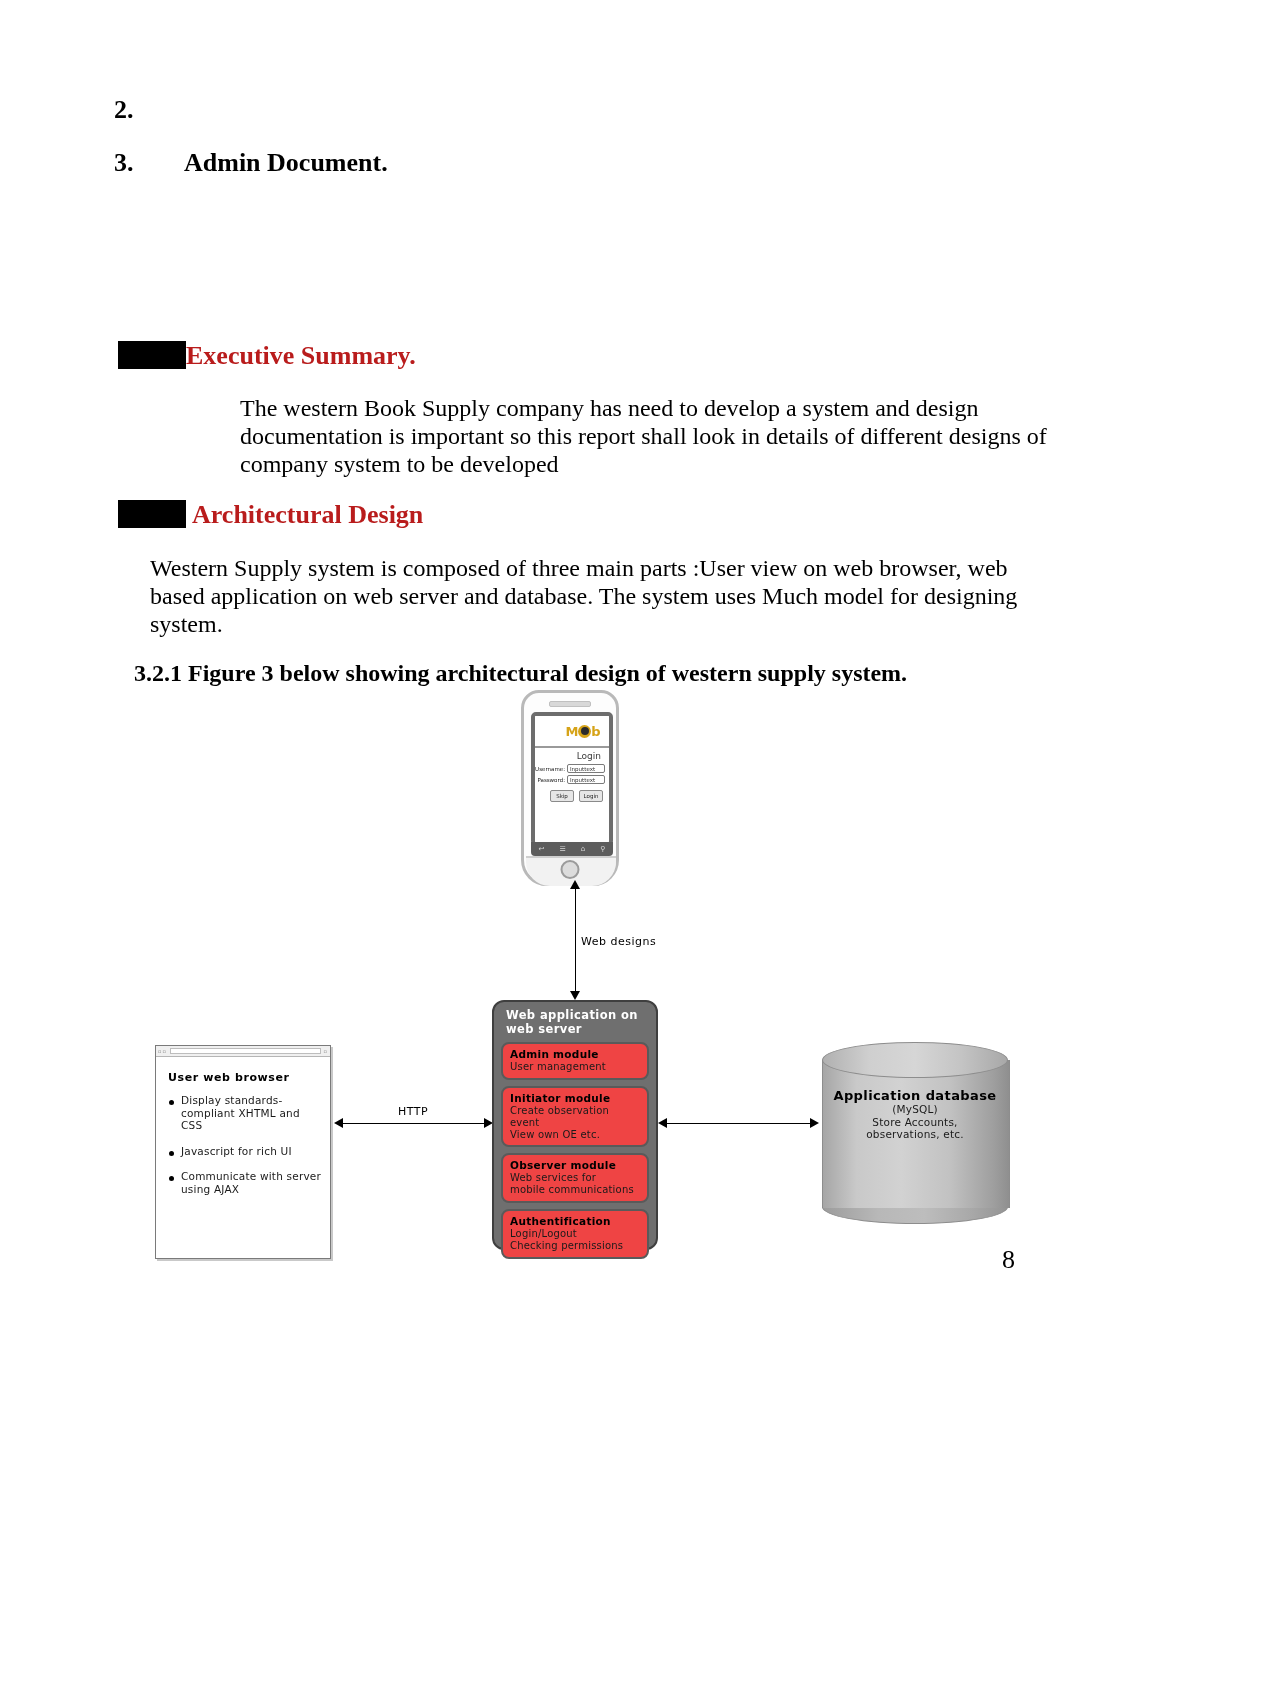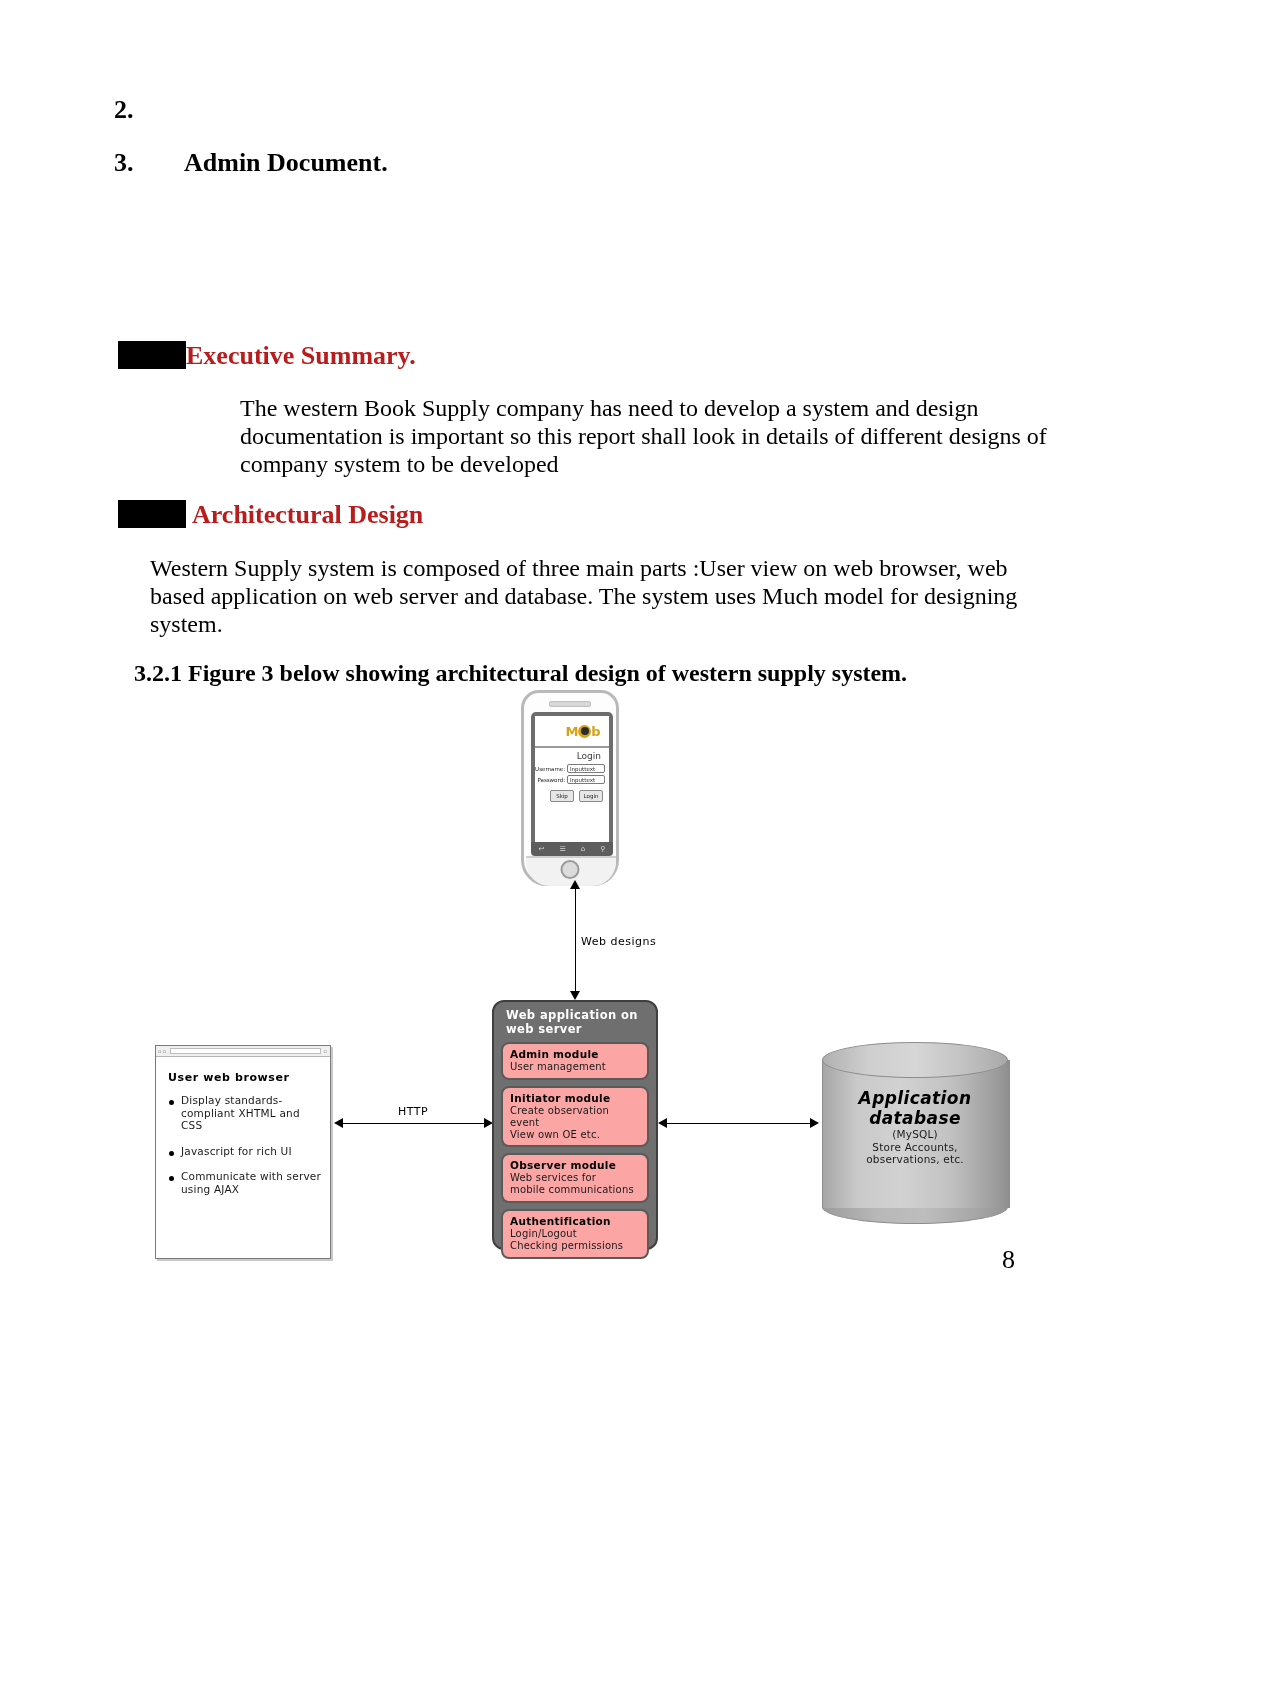--- a/index.html
+++ b/index.html
@@ -366,21 +366,21 @@
   .server-title {
     font-family: "DejaVu Sans", sans-serif;
     font-weight: bold;
     font-size: 11.5px;
     color: #ffffff;
     line-height: 1.18;
     letter-spacing: 0.4px;
     margin: 1px 0 6px 5px;
   }
   .module {
-    background: #fca5a5;
+    background: #ef4444;
     border: 2px solid #5a5a5a;
     border-radius: 8px;
     padding: 4px 6px 5px 7px;
     margin-bottom: 6px;
   }
   .mod-title {
     font-family: "DejaVu Sans", sans-serif;
     font-weight: bold;
     font-size: 10.5px;
     color: #000;
@@ -439,24 +439,23 @@
     position: absolute;
     left: 0;
     top: 46px;
     width: 186px;
     text-align: center;
     font-family: "DejaVu Sans", sans-serif;
     z-index: 3;
   }
   .db-title {
     font-weight: bold;
-    font-size: 17px;
+    font-size: 13px;
     color: #000;
     letter-spacing: 0.4px;
-    font-style: italic;
   }
   .db-sub {
     font-size: 10.5px;
     color: #1a1a1a;
     line-height: 1.2;
     margin-top: 0;
     letter-spacing: 0.2px;
   }
 </style>
 </head>

